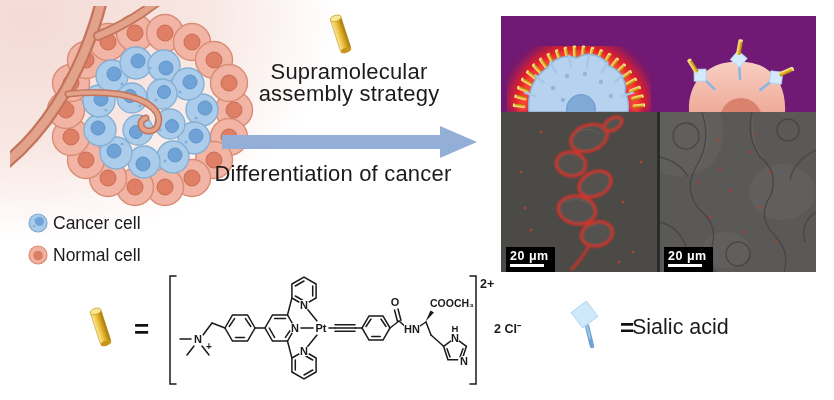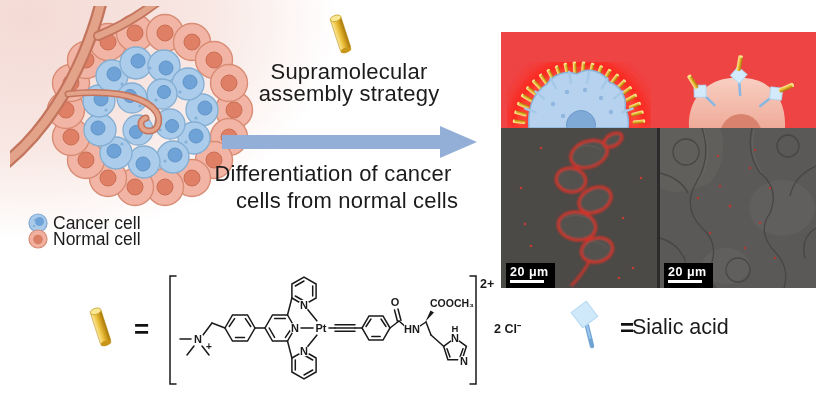--- a/index.html
+++ b/index.html
@@ -4,21 +4,21 @@
 <style>
   * { margin:0; padding:0; box-sizing:border-box; }
   body { font-family:"Liberation Sans", sans-serif; background:#fff; }
   .canvas { position:relative; width:834px; height:400px; background:#fff; overflow:hidden; }
   .bg-grad { position:absolute; inset:0; pointer-events:none;
     background: radial-gradient(ellipse 430px 310px at 28px 18px, #f4dad5 0%, #f8e7e3 42%, rgba(255,255,255,0) 72%); }
   .abs { position:absolute; }
   .center-line { position:absolute; width:274px; text-align:center; font-size:22px; color:#1b1b1b; letter-spacing:0.2px; }
   .legend-row { position:absolute; display:flex; align-items:center; gap:4px; }
   .legend-label { font-size:17.5px; color:#1b1b1b; }
-  .right-panel { position:absolute; left:501px; top:32px; width:315px; height:256px; background:#ef4444; }
+  .right-panel { position:absolute; left:501px; top:16px; width:315px; height:256px; background:#701a75; }
   .schem-row { position:absolute; left:0; top:0; width:315px; height:96px; display:flex; }
   .micro-row { position:absolute; left:0; top:96px; width:315px; height:160px; display:flex; gap:3px; background:#2b2b2b; }
   .scalebar { position:absolute; background:#000; color:#fff; padding:2px 6px 5px 4px; line-height:12px; }
   .scalebar .sb-text { font-size:12.5px; font-weight:bold; letter-spacing:0.5px; }
   .sb-bar { width:34px; height:3px; background:#fff; margin-top:2px; }
   .eq-sign { position:absolute; font-weight:bold; color:#111; }
   .struct-text { font-weight:bold; fill:#1a1a1a; }
   svg text { font-family:"Liberation Sans", sans-serif; }
 </style>
 </head>
@@ -174,21 +174,21 @@
 
   <div class="legend-row" style="left:27px;top:212px">
     <svg width="22" height="22">
       <circle cx="11" cy="11" r="9" fill="#a9cae9" stroke="#7fa9d2" stroke-width="1.2"></circle>
       <circle cx="12.5" cy="9.5" r="4.5" fill="#6fa3d8"></circle>
       <circle cx="7" cy="14" r="1.1" fill="#7fa9d2"></circle>
         <circle cx="8" cy="8" r="1.1" fill="#7fa9d2"></circle>
     </svg>
     <span class="legend-label">Cancer cell</span>
   </div>
-  <div class="legend-row" style="left:27px;top:228px">
+  <div class="legend-row" style="left:27px;top:244px">
     <svg width="22" height="22">
       <circle cx="11" cy="11" r="9" fill="#f1b0a0" stroke="#d98a73" stroke-width="1.2"></circle>
       <circle cx="11" cy="11.5" r="4.8" fill="#da7f63"></circle>
     </svg>
     <span class="legend-label">Normal cell</span>
   </div>
 
   <svg class="abs" style="left:326px;top:12px" width="30" height="46" viewBox="0 0 30 46">
     <g transform="rotate(-18 15 23)">
       <rect x="9.5" y="5" width="11" height="34" rx="2" fill="url(#goldV)" stroke="#b8860b" stroke-width="0.5"></rect>
@@ -198,21 +198,20 @@
   </svg>
 
   <div class="center-line" style="left:212px;top:59px">Supramolecular</div>
   <div class="center-line" style="left:212px;top:81px">assembly strategy</div>
 
   <svg class="abs" style="left:222px;top:125px" width="256" height="34" viewBox="0 0 256 34">
     <polygon points="0,10 218,10 218,1 255,17 218,33 218,24 0,24" fill="#93afd8"></polygon>
   </svg>
 
   <div class="center-line" style="left:196px;top:161px">Differentiation of cancer</div>
-  <div class="center-line" style="left:210px;top:188px">cells from normal cells</div>
 
   <div class="right-panel">
     <div class="schem-row">
 
       <svg width="158" height="96" viewBox="0 0 158 96">
         <path d="M 18,96 A 60 60 0 0 1 138,96" fill="none" stroke="#ff2012" stroke-width="24" filter="url(#blur6)" opacity="0.85"></path>
         <path d="M 22,96 A 56 56 0 0 1 134,96" fill="none" stroke="#ff4737" stroke-width="11" filter="url(#blur2)" opacity="0.9"></path>
         <g transform="translate(78,96)">
           <use href="#miniRod" transform="rotate(-84) translate(0,-60)"></use>
             <use href="#miniRod" transform="rotate(-76) translate(0,-60)"></use>

